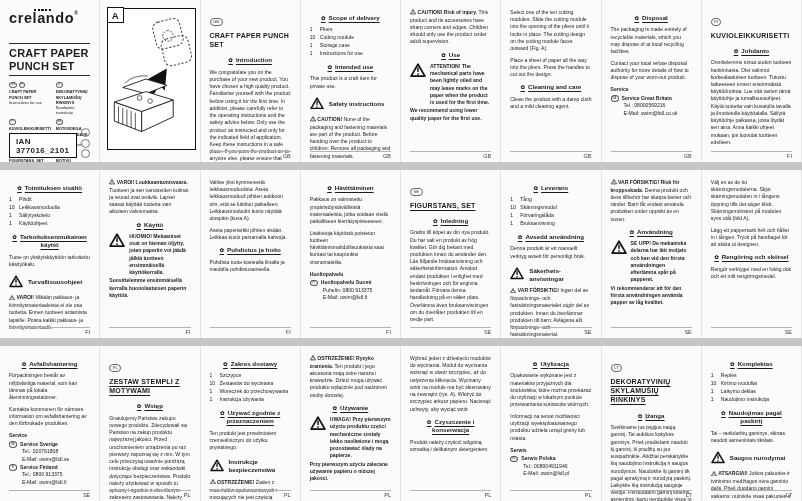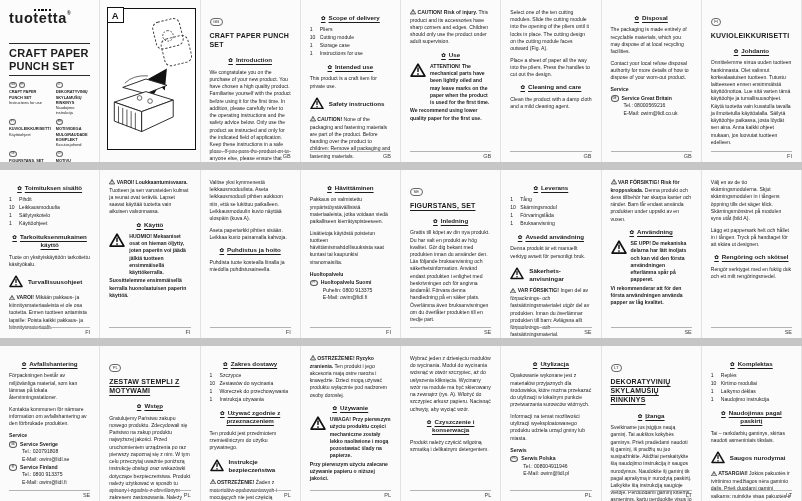--- a/index.html
+++ b/index.html
@@ -77,21 +77,21 @@
 
     <div class="panel cover">
       <div class="panel-body">
         <div class="branddots">
             <i></i>
             <i></i>
             <i></i>
             <i></i>
             <i></i>
           </div>
-        <div class="brand"><span>tuotetta</span><sup>®</sup></div>
+        <div class="brand"><span>crelando</span><sup>®</sup></div>
         <div class="hr long"></div>
         <div class="cover-title">CRAFT PAPER PUNCH SET</div>
         <div class="hr"></div>
         <div class="langs">
             <div class="lentry">
               <div class="lcodes">
                 <span class="lcode">GB</span>
                 <span class="lcode">IE</span>
               </div>
               <div class="ltitle">CRAFT PAPER PUNCH SET</div>
@@ -123,20 +123,28 @@
                 <span class="lcode">SE</span>
               </div>
               <div class="ltitle">FIGURSTANS, SET</div>
             </div>
             <div class="lentry">
               <div class="lcodes">
                 <span class="lcode">LV</span>
               </div>
               <div class="ltitle">MOTĪVU PERFORATORU KOMPLEKTS</div>
             </div>
+          </div>
+      </div>
+      <div class="ianrow">
+        <div class="ianbox">IAN 377016_2101</div>
+        <div class="certs">
+            <i></i>
+            <i></i>
+            <i></i>
           </div>
       </div>
     </div>
 
     <div class="panel figure">
       <div class="figframe">
         <div class="figlabel">A</div>
         <svg viewBox="0 0 82 132" preserveAspectRatio="xMidYMid meet">
           <g fill="none" stroke="#3a3a3a" stroke-width="0.9" stroke-linejoin="round">
             <rect x="44" y="10" width="26" height="26" rx="6" transform="rotate(-14 57 23)" stroke-dasharray="2.2 1.6"></rect>

